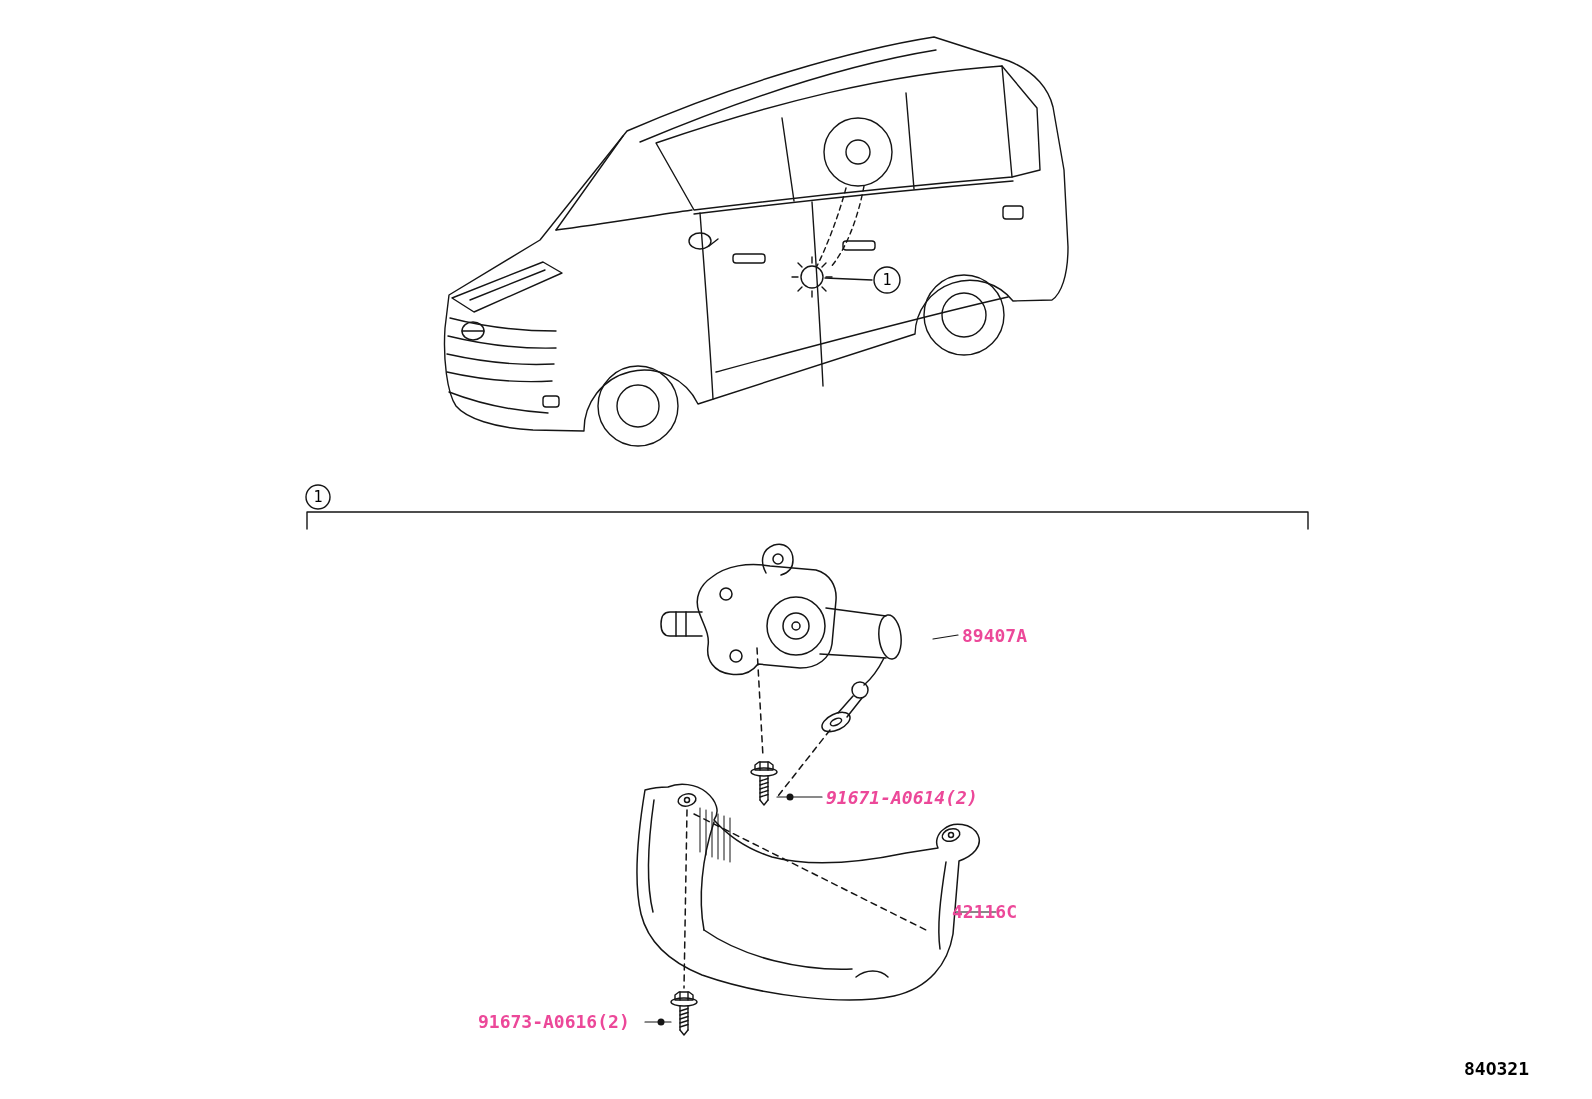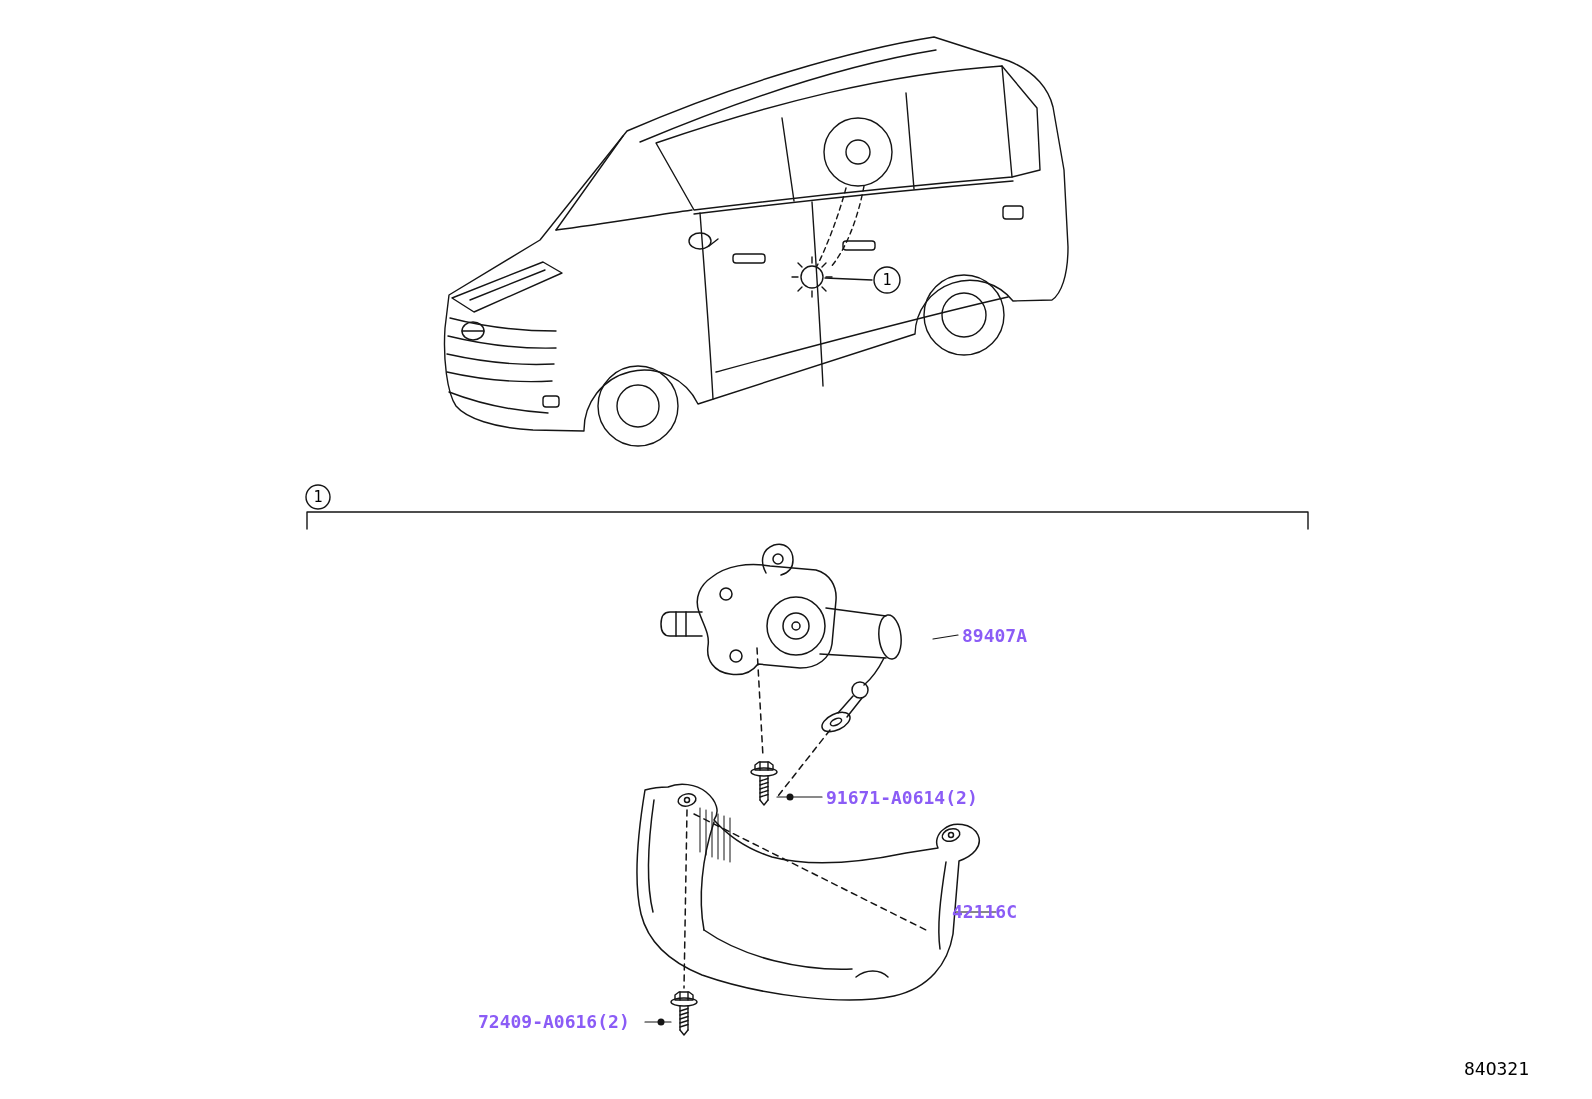--- a/index.html
+++ b/index.html
@@ -10,21 +10,21 @@
     height: 1099px;
     background: #ffffff;
     overflow: hidden;
     font-family: "DejaVu Sans Mono", "Liberation Mono", monospace;
   }
   .canvas svg { position: absolute; left: 0; top: 0; }
   .part-label {
     position: absolute;
     font-size: 18px;
     font-weight: 700;
-    color: #8b5cf6;
+    color: #ec4899;
     white-space: nowrap;
     letter-spacing: 0;
   }
   .fig-code {
     position: absolute;
     font-size: 18px;
     font-weight: 400;
     color: #000000;
     white-space: nowrap;
   }
@@ -202,19 +202,19 @@
       <path d="M933,639 L958,635"></path>
       <path d="M777,797 L822,797"></path>
       <circle cx="790" cy="797" r="3.5" fill="#151515" stroke="none"></circle>
       <path d="M955,912 L996,912"></path>
       <path d="M645,1022 L671,1022"></path>
       <circle cx="661" cy="1022" r="3.5" fill="#151515" stroke="none"></circle>
     </g>
   </svg>
 
   <div class="part-label" style="left:962px;  top:625px;">89407A</div>
-  <div class="part-label" style="left:826px;  top:787px;">91671-A0614(2)</div>
+  <div class="part-label" style="left:826px;  top:787px;font-style:italic;">91671-A0614(2)</div>
   <div class="part-label" style="left:952px; top:901px;">42116C</div>
-  <div class="part-label" style="left:478px;  top:1011px;">72409-A0616(2)</div>
-
-  <div class="fig-code" style="left:1464px; top:1058px;">84O321</div>
+  <div class="part-label" style="left:478px;  top:1011px;">91673-A0616(2)</div>
+
+  <div class="fig-code" style="left:1464px; top:1058px;font-weight:bold;">84O321</div>
 
 </div>
 
 </body></html>

